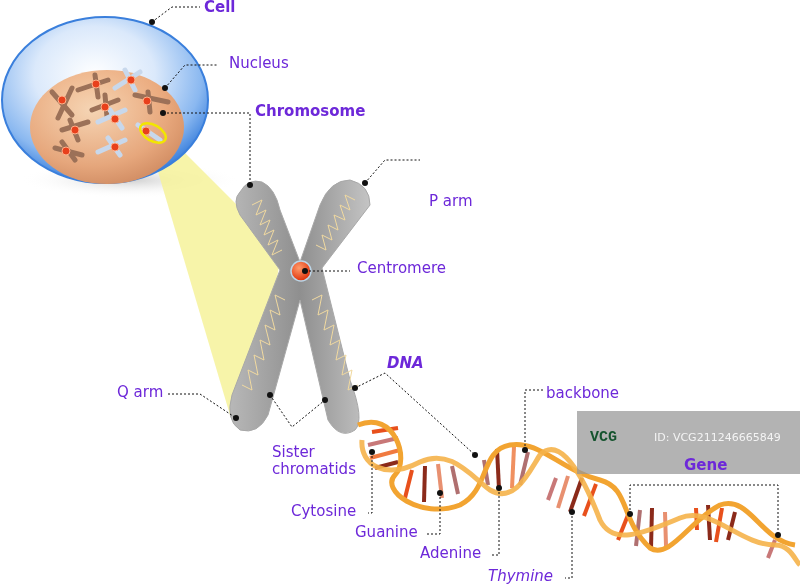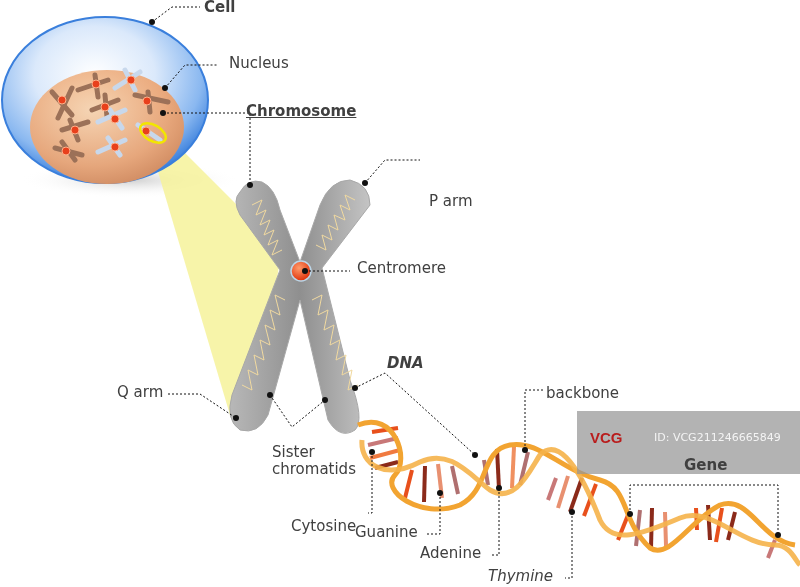--- a/index.html
+++ b/index.html
@@ -1,23 +1,23 @@
 <!DOCTYPE html>
 <html><head>
 <meta charset="utf-8">
 <style>
   html, body { margin:0; padding:0; background:#ffffff; }
   #stage { position:relative; width:800px; height:587px; overflow:hidden; background:#ffffff;
            font-family:"DejaVu Sans", "Liberation Sans", sans-serif; }
   svg.art { position:absolute; left:0; top:0; }
-  .lbl { position:absolute; font-size:15px; color:#404040; line-height:1.15; white-space:nowrap; }
+  .lbl { position:absolute; font-size:15px; color:#6d28d9; line-height:1.15; white-space:nowrap; }
   .lbl.bold { font-weight:bold; }
   .lbl.center { text-align:left; }
   .wm { position:absolute; left:577px; top:411px; width:223px; height:63px; background:rgba(150,150,150,0.72); }
-  .wm-logo { position:absolute; left:13px; top:18px; color:#b91c1c; font-weight:bold; font-size:15px; font-family:Liberation Sans, sans-serif; }
+  .wm-logo { position:absolute; left:13px; top:18px; color:#14532d; font-weight:bold; font-size:15px; font-family:Liberation Mono, monospace; }
   .wm-id { position:absolute; left:77px; top:20px; color:rgba(255,255,255,0.85); font-size:11px; font-family:"DejaVu Sans", sans-serif; }
 </style>
 </head>
 <body>
 
 <div id="stage">
 <svg class="art" width="800" height="587" viewBox="0 0 800 587">
   <defs>
     <radialGradient id="cellGrad" cx="45%" cy="35%" r="65%">
       <stop offset="0%" stop-color="#ffffff"></stop>
@@ -188,33 +188,33 @@
         <circle cx="499" cy="488" r="3"></circle>
         <circle cx="572" cy="512" r="3"></circle>
     <circle cx="525" cy="450" r="3"></circle>
         <circle cx="630" cy="514" r="3"></circle>
         <circle cx="778" cy="535" r="3"></circle>
   </g>
 </svg>
 
 <div class="lbl bold" style="left:204px; top:-1px;">Cell</div>
 <div class="lbl" style="left:229px; top:55px;">Nucleus</div>
-<div class="lbl bold" style="left:246px; top:103px;text-decoration:underline;">Chromosome</div>
+<div class="lbl bold" style="left:255px; top:103px;">Chromosome</div>
 <div class="lbl" style="left:429px; top:149px;margin-top:44px;">P arm</div>
 <div class="lbl" style="left:357px; top:260px;">Centromere</div>
 <div class="lbl" style="left:117px; top:384px;">Q arm</div>
 <div class="lbl bold" style="left:387px; top:355px;font-style:italic;">DNA</div>
 <div class="lbl center" style="left:272px; top:444px; width:80px;">
   <div>Sister</div>
   <div>chromatids</div>
 </div>
 <div class="lbl" style="left:546px; top:385px;">
   <div>backbone</div>
 </div>
-<div class="lbl" style="left:291px; top:503px;margin-top:15px;">Cytosine</div>
+<div class="lbl" style="left:291px; top:503px;">Cytosine</div>
 <div class="lbl" style="left:355px; top:524px;">Guanine</div>
 <div class="lbl" style="left:420px; top:545px;">Adenine</div>
 <div class="lbl" style="left:488px; top:568px;font-style:italic;">Thymine</div>
 
 <div class="wm">
   <span class="wm-logo">VCG</span>
   <span class="wm-id">ID: VCG211246665849</span>
 </div>
 <div class="lbl bold" style="left:684px; top:457px;">Gene</div>
 </div>

